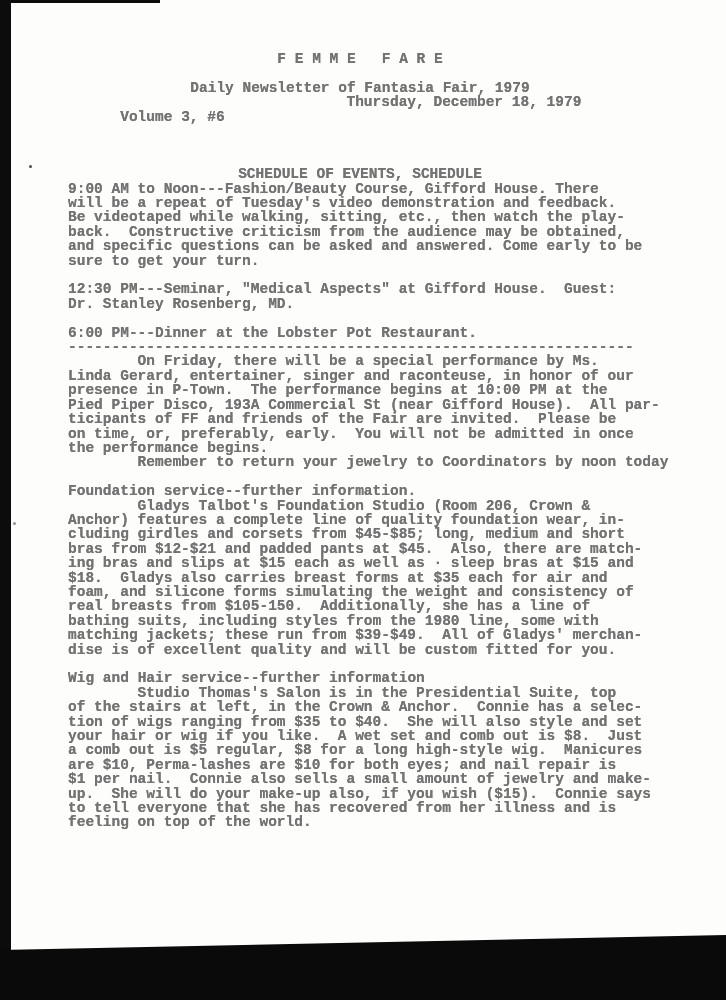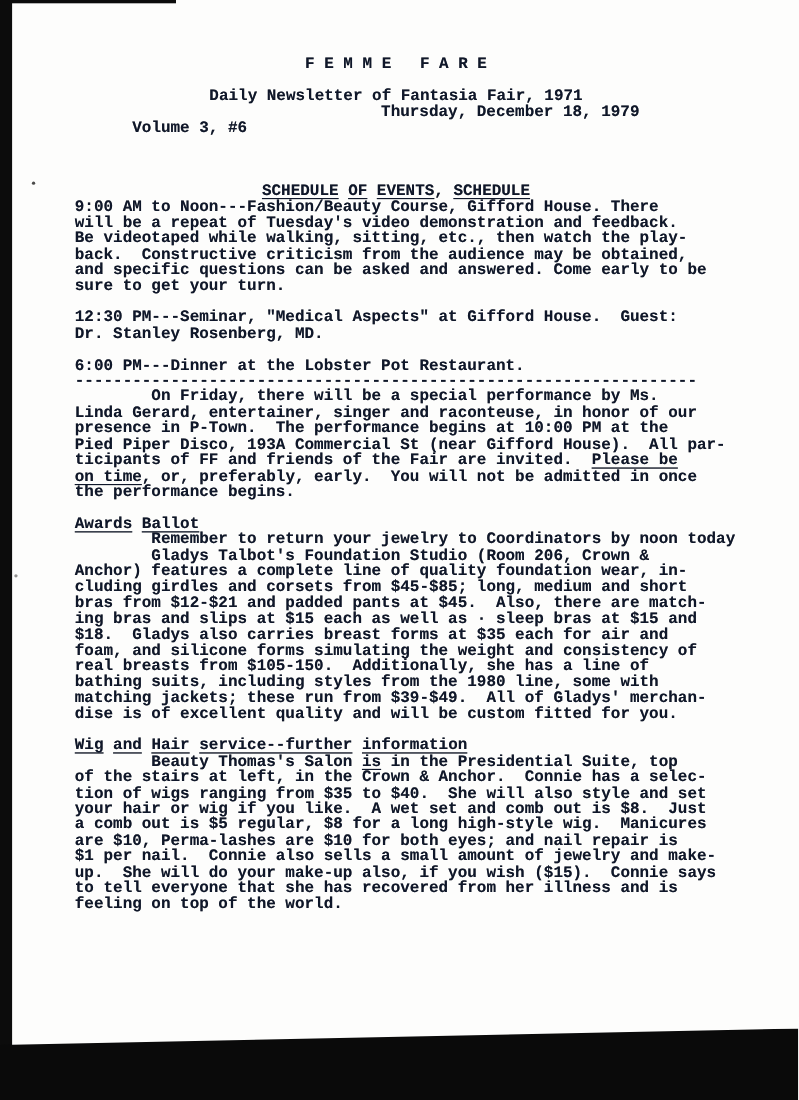--- a/index.html
+++ b/index.html
@@ -4,21 +4,21 @@
 <style>
   html, body { margin: 0; padding: 0; background: #ffffff; }
   .scan {
     position: relative;
     width: 726px;
     height: 1000px;
     background: #fdfdfc;
     overflow: hidden;
     font-family: "Liberation Mono", "DejaVu Sans Mono", monospace;
     font-weight: bold;
-    color: #0f172a;
+    color: #737373;
   }
   
   .bar-left {
     position: absolute; left: 0; top: 0; width: 11px; height: 100%;
     background: #0c0c0c;
   }
   .strip-top {
     position: absolute; left: 0; top: 0; width: 160px; height: 3px;
     background: #0c0c0c;
   }
@@ -42,34 +42,34 @@
     letter-spacing: 0;
     text-shadow: 0 0 0.5px rgba(20,20,20,0.55);
   }
   .doc pre, .doc .line, .doc .heading {
     margin: 0; padding: 0;
     font: inherit;
     white-space: pre;
   }
   .center { text-align: center; }
   .gap-above { margin-top: 14.4px !important; }
-  .u { text-decoration: underline; text-decoration-thickness: 1.4px; text-underline-offset: 2.5px; }
+  .u { text-decoration-thickness: 1.4px; text-underline-offset: 2.5px; }
   .volume-line { position: relative; white-space: pre; }
   .volume-line .date { position: absolute; left: 32ch; top: 0; white-space: pre; }
 </style>
 </head>
 <body>
 
 <div class="scan">
 
   <div class="doc">
 
     <div class="line center">F E M M E   F A R E</div>
 
-    <div class="line center gap-above">Daily Newsletter of Fantasia Fair, 1971</div>
+    <div class="line center gap-above">Daily Newsletter of Fantasia Fair, 1979</div>
 
     <div class="volume-line">
       <span>Volume 3, #6</span>
       <span class="date">Thursday, December 18, 1979</span>
     </div>
 
     <div class="heading center gap-above"><span class="u">SCHEDULE</span><span> </span><span class="u">OF</span><span> </span><span class="u">EVENTS</span><span>, </span><span class="u">SCHEDULE</span></div>
 
     <pre>9:00 AM to Noon---Fashion/Beauty Course, Gifford House. There
 will be a repeat of Tuesday's video demonstration and feedback.
@@ -83,37 +83,37 @@
     <pre>-----------------------------------------------------------------</pre>
 
     <pre><span>        On Friday, there will be a special performance by Ms.
 Linda Gerard, entertainer, singer and raconteuse, in honor of our
 presence in P-Town.  The performance begins at 10:00 PM at the
 Pied Piper Disco, 193A Commercial St (near Gifford House).  All par-
 ticipants of FF and friends of the Fair are invited.  </span><span class="u">Please be
 on time</span><span>, or, preferably, early.  You will not be admitted in once
 the performance begins.</span></pre>
 
-    <div class="heading gap-above"><span class="u">Awards</span><span> </span><span class="u">Ballot</span></div>
     <pre><span>        Remember to return your jewelry to Coordinators by noon today</span></pre>
 
+    <div class="heading gap-above"><span class="u">Foundation</span><span> </span><span class="u">service--further</span><span> </span><span class="u">information</span><span>.</span></div>
     <pre><span>        Gladys Talbot's Foundation Studio (Room 206, Crown &amp;
 Anchor) features a complete line of quality foundation wear, in-
 cluding girdles and corsets from $45-$85; long, medium and short
 bras from $12-$21 and padded pants at $45.  Also, there are match-
 ing bras and slips at $15 each as well as · sleep bras at $15 and
 $18.  Gladys also carries breast forms at $35 each for air and
 foam, and silicone forms simulating the weight and consistency of
 real breasts from $105-150.  Additionally, she has a line of
 bathing suits, including styles from the 1980 line, some with
 matching jackets; these run from $39-$49.  All of Gladys' merchan-
 dise is of excellent quality and will be custom fitted for you.</span></pre>
 
     <div class="heading gap-above"><span class="u">Wig</span><span> </span><span class="u">and</span><span> </span><span class="u">Hair</span><span> </span><span class="u">service--further</span><span> </span><span class="u">information</span></div>
-    <pre><span>        Beauty Thomas's Salon </span><span class="u">is</span><span> in the Presidential Suite, top
+    <pre><span>        Studio Thomas's Salon </span><span class="u">is</span><span> in the Presidential Suite, top
 of the stairs at left, in the Crown &amp; Anchor.  Connie has a selec-
 tion of wigs ranging from $35 to $40.  She will also style and set
 your hair or wig if you like.  A wet set and comb out is $8.  Just
 a comb out is $5 regular, $8 for a long high-style wig.  Manicures
 are $10, Perma-lashes are $10 for both eyes; and nail repair is
 $1 per nail.  Connie also sells a small amount of jewelry and make-
 up.  She will do your make-up also, if you wish ($15).  Connie says
 to tell everyone that she has recovered from her illness and is
 feeling on top of the world.</span></pre>
 

